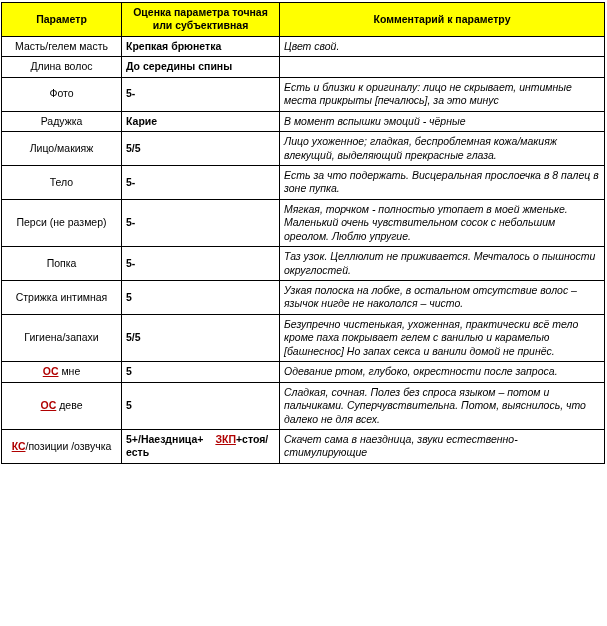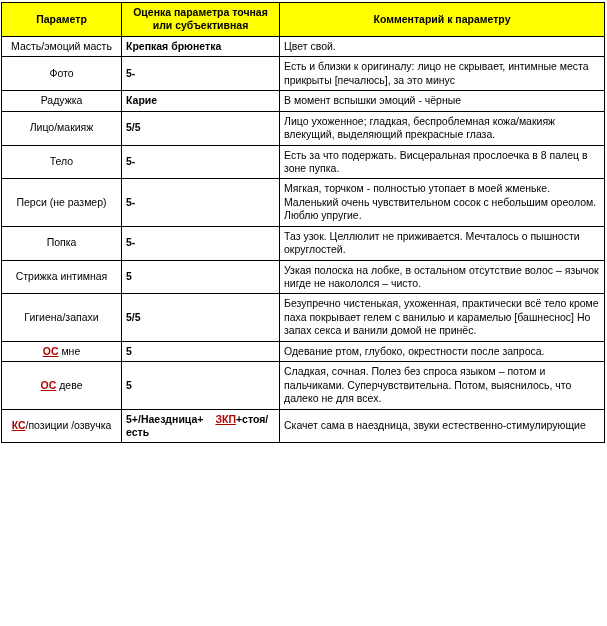--- a/index.html
+++ b/index.html
@@ -43,20 +43,21 @@
   td.col-param {
     text-align: center;
     font-weight: normal;
   }
   td.col-score {
     text-align: left;
     font-weight: bold;
   }
   td.col-comment {
     text-align: left;
+    font-style: italic;
   }
   td.empty {
     background: #ffffff;
   }
   .hl {
     color: #b00000;
     font-weight: bold;
     text-decoration: underline;
   }
   .inline-red {
@@ -78,25 +79,30 @@
   <thead>
     <tr>
       <th>Параметр</th>
       <th>Оценка параметра точная или субъективная</th>
       <th>Комментарий к параметру</th>
     </tr>
   </thead>
   <tbody>
 
     <tr>
-      <td class="col-param">Масть/эмоций масть</td>
+      <td class="col-param">Масть/гелем масть</td>
       <td class="col-score">Крепкая брюнетка</td>
       <td class="col-comment">Цвет свой.</td>
     </tr>
 
+    <tr>
+      <td class="col-param">Длина волос</td>
+      <td class="col-score">До середины спины</td>
+      <td class="col-comment empty"></td>
+    </tr>
 
     <tr>
       <td class="col-param">Фото</td>
       <td class="col-score">5-</td>
       <td class="col-comment">Есть и близки к оригиналу: лицо не скрывает, интимные места прикрыты [печалюсь], за это минус</td>
     </tr>
 
     <tr>
       <td class="col-param">Радужка</td>
       <td class="col-score">Карие</td>

